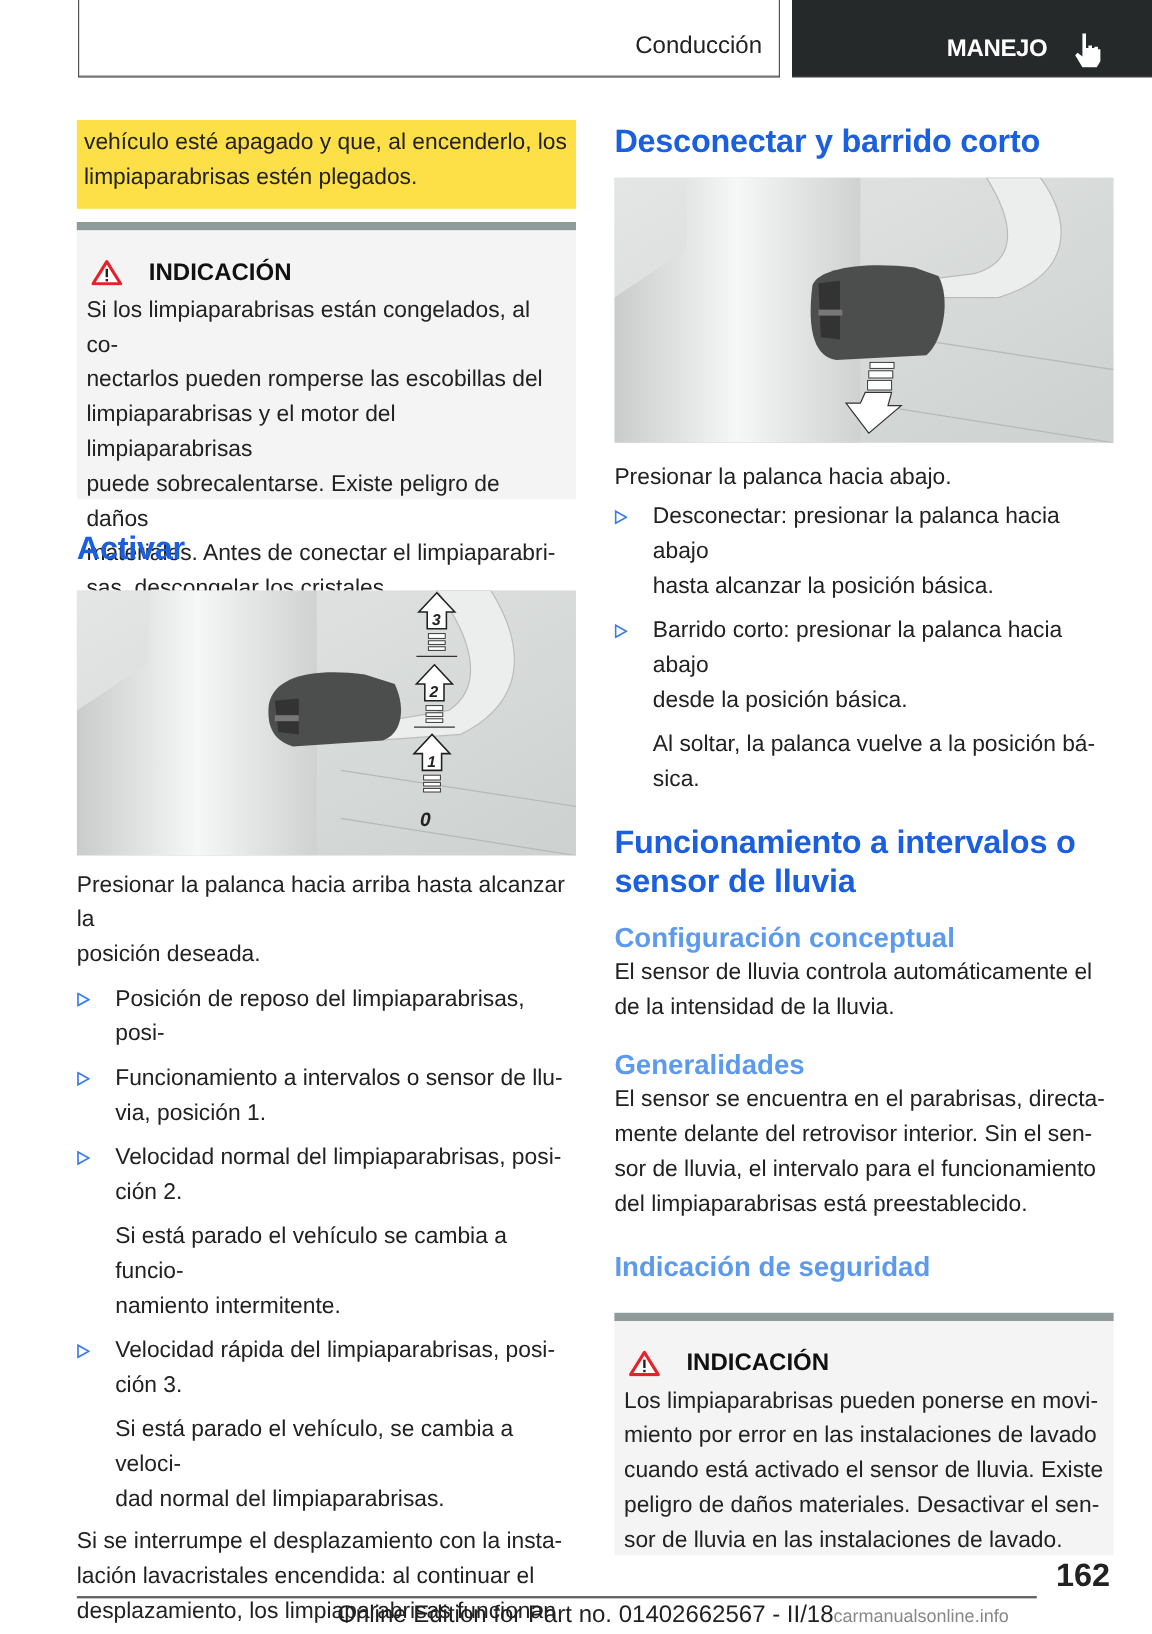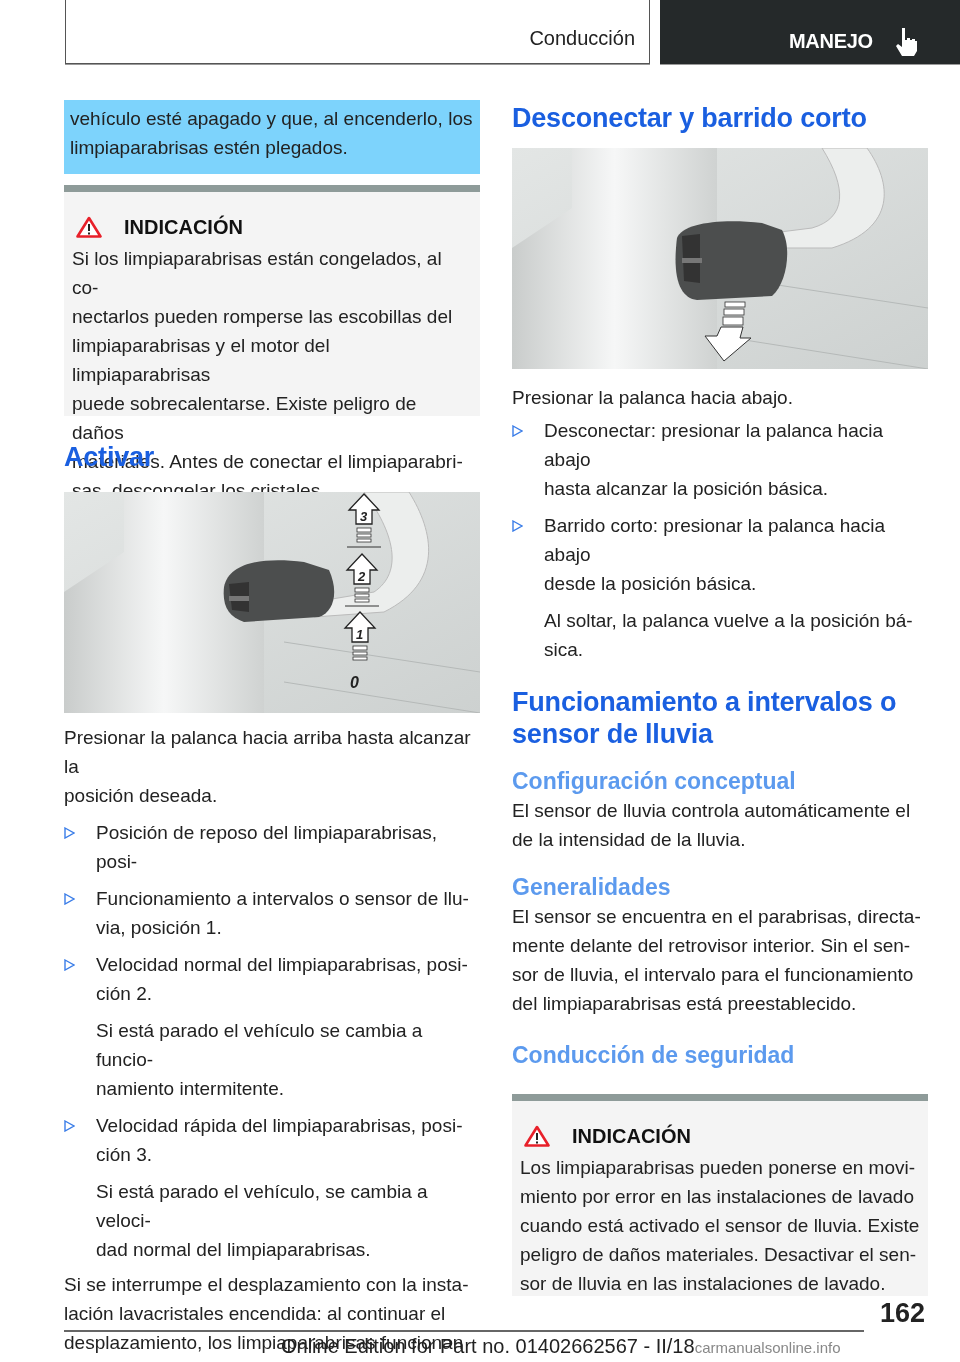--- a/index.html
+++ b/index.html
@@ -9,21 +9,21 @@
   .hdr-left { position: absolute; left: 65px; top: -2px; width: 585px; height: 66px; border: 1px solid #555; border-top: none; background: #fff; box-shadow: 0 1px 0 #999; }
   .hdr-left span { position: absolute; right: 14px; top: 29px; font-size: 20px; color: #222; }
   .hdr-right { position: absolute; left: 660px; top: 0; width: 300px; height: 64px; background: #25292a; box-shadow: 0 1px 0 #999; }
   .hdr-right .lbl { position: absolute; left: 129px; top: 30px; font-size: 20px; font-weight: bold; color: #fff; letter-spacing: -0.3px; }
   .hdr-right .hand { position: absolute; left: 235px; top: 27px; width: 26px; height: 30px; }
 
   .col { position: absolute; width: 416px; }
   .colL { left: 64px; }
   .colR { left: 512px; }
 
-  .graybox { background: #7dd3fc; }
+  .graybox { background: #fde047; }
   .p { font-size: 19px; line-height: 29px; color: #222; }
   .h2 { font-size: 27px; font-weight: bold; color: #1a5fe0; letter-spacing: -0.2px; }
   .h3 { font-size: 23px; font-weight: bold; color: #5c9aee; }
 
   .warn-bar { height: 7px; background: #8e9b99; }
   .warn { background: #f4f4f4; padding: 20px 8px 22px 8px; }
   .warn-title { display: flex; align-items: center; font-size: 20px; font-weight: bold; color: #111; height: 30px; margin-bottom: 2px; }
   .warn-title svg { width: 26px; height: 22px; margin-right: 22px; margin-left: 4px; }
 
   .bul { position: relative; padding-left: 32px; font-size: 19px; line-height: 29px; }
@@ -236,21 +236,21 @@
   <div class="h3" style="margin-top:18px; height:28px;">Configuración conceptual</div>
   <div class="p">El sensor de lluvia controla automáticamente el</div>
   <div class="p">de la intensidad de la lluvia.</div>
 
   <div class="h3" style="margin-top:20px; height:28px;">Generalidades</div>
   <div class="p">El sensor se encuentra en el parabrisas, directa-</div>
   <div class="p">mente delante del retrovisor interior. Sin el sen-</div>
   <div class="p">sor de lluvia, el intervalo para el funcionamiento</div>
   <div class="p">del limpiaparabrisas está preestablecido.</div>
 
-  <div class="h3" style="margin-top:24px; height:30px;">Conducción de seguridad</div>
+  <div class="h3" style="margin-top:24px; height:30px;">Indicación de seguridad</div>
 
   <div style="height:22px;"></div>
   <div class="warn-bar"></div>
   <div class="warn" style="height:195px; padding-top:20px;">
     <div class="warn-title">
       <svg viewBox="0 0 26 22">
         <path d="M13 2 L24.5 20.5 L1.5 20.5 Z" fill="#fff" stroke="#e8202a" stroke-width="2.6" stroke-linejoin="round"></path>
         <rect x="12" y="8" width="2" height="7" fill="#222"></rect>
         <rect x="12" y="16.5" width="2" height="2" fill="#222"></rect>
       </svg>

